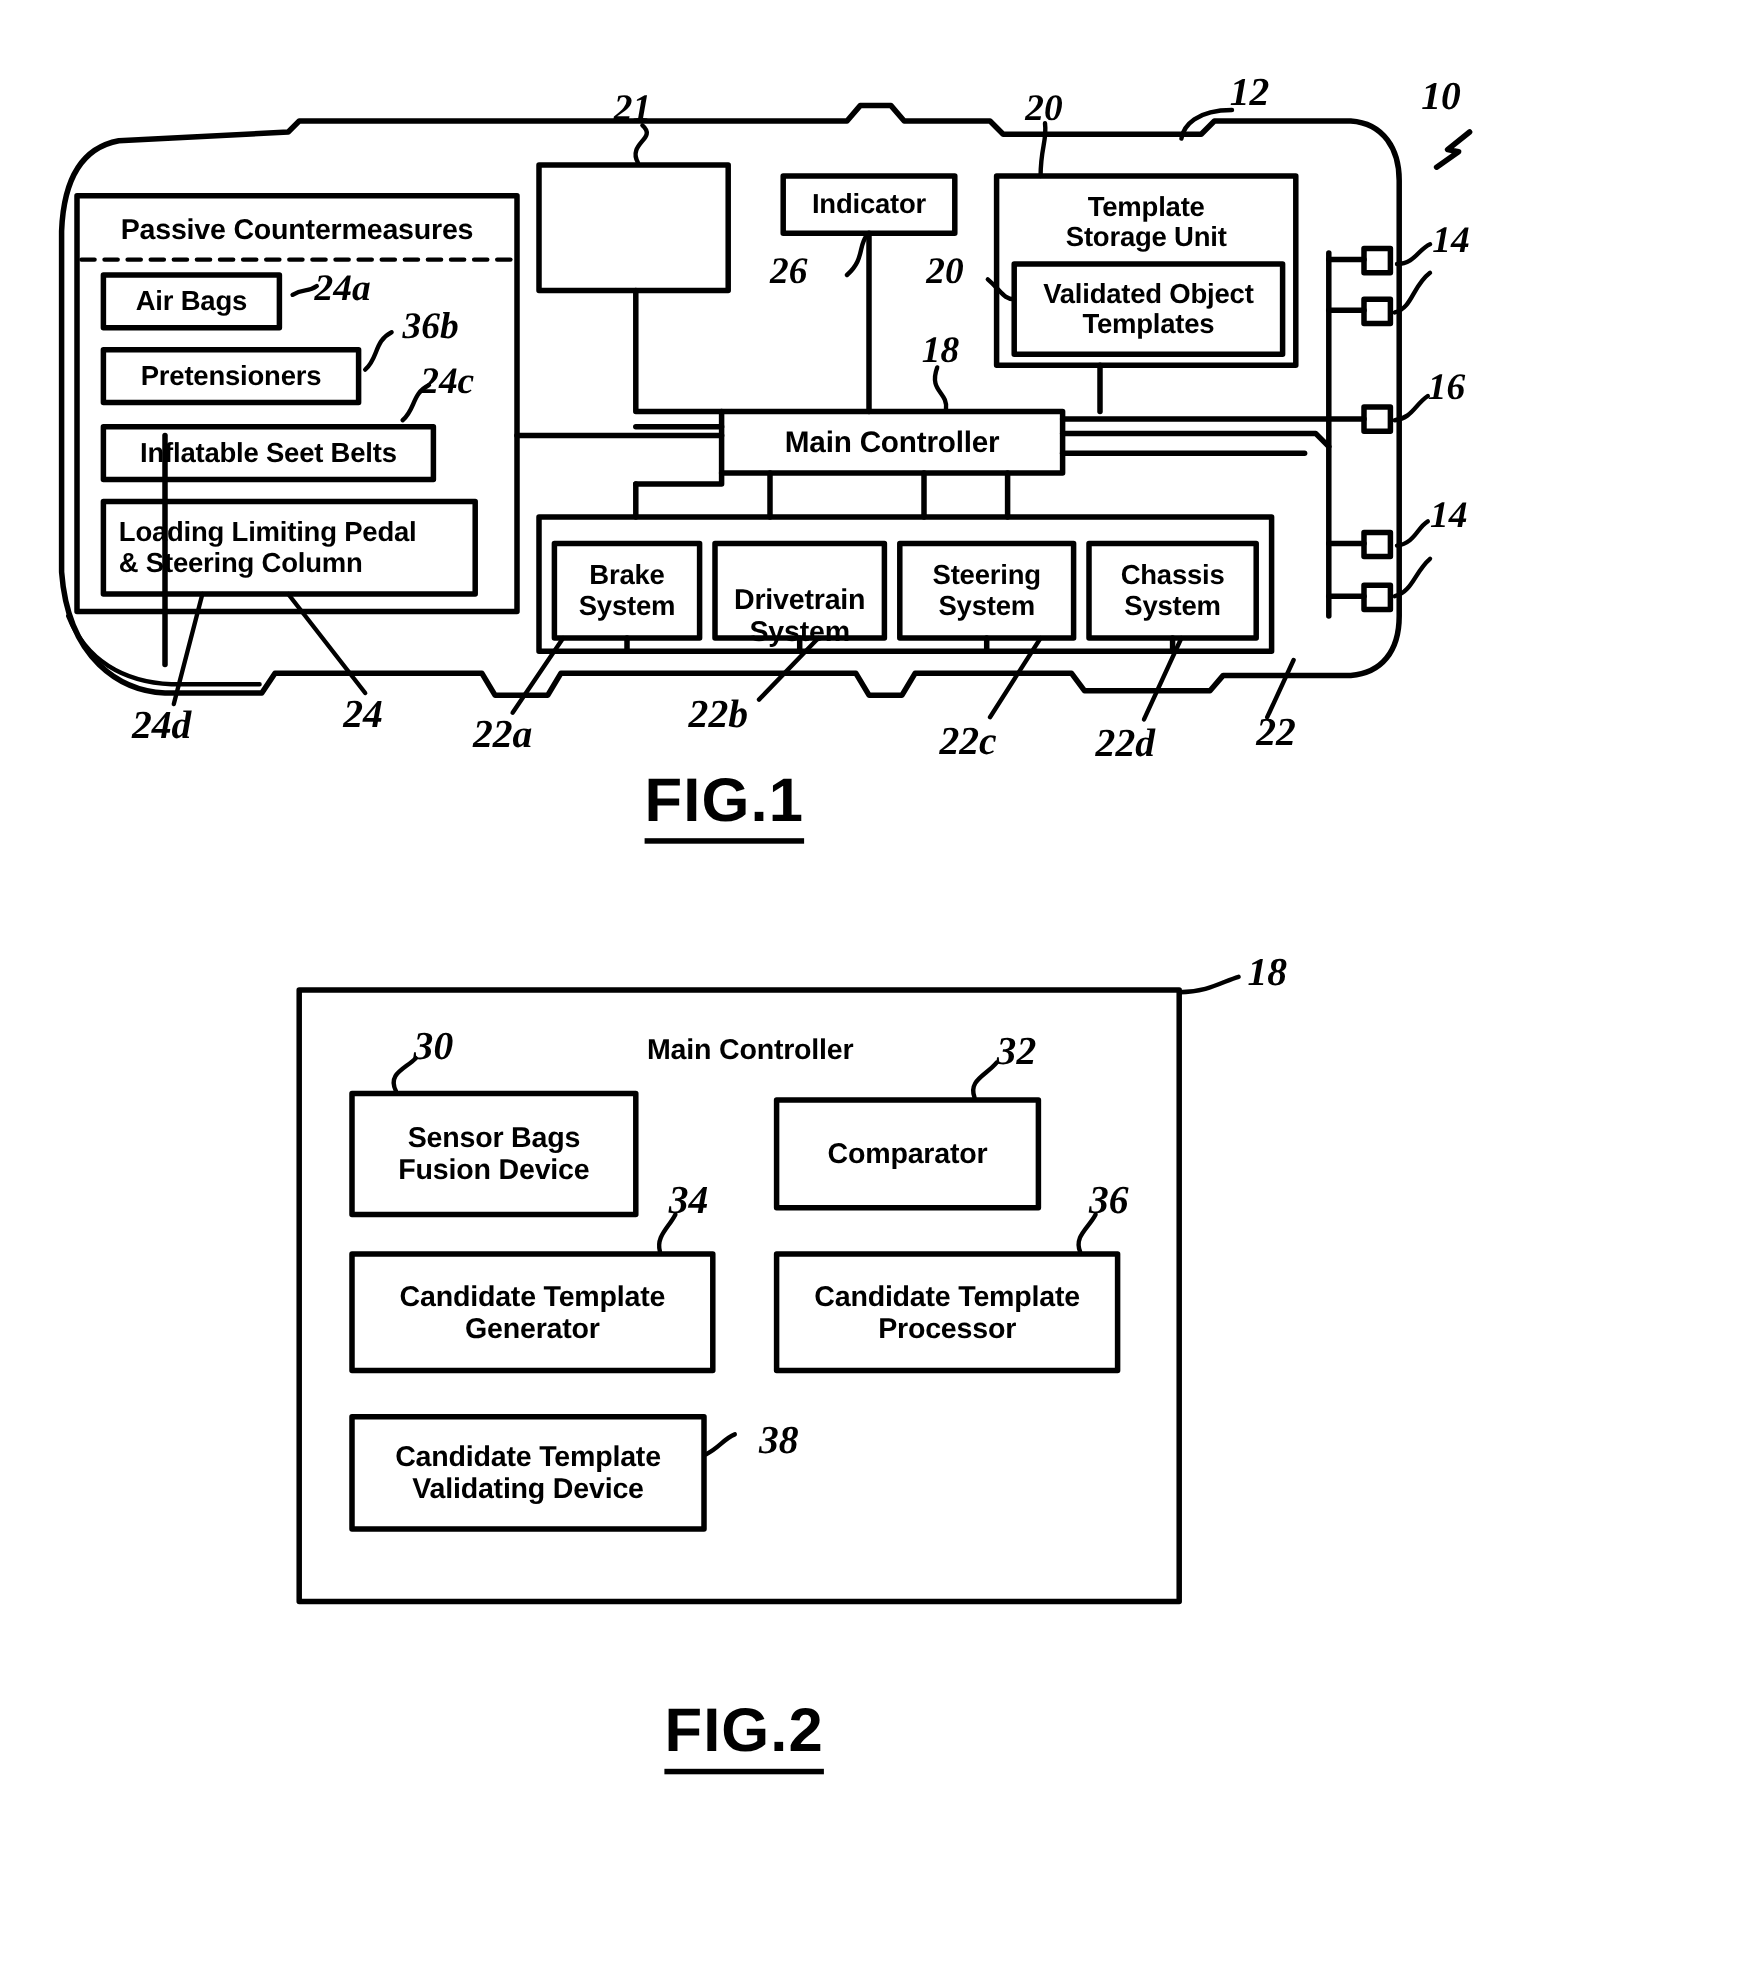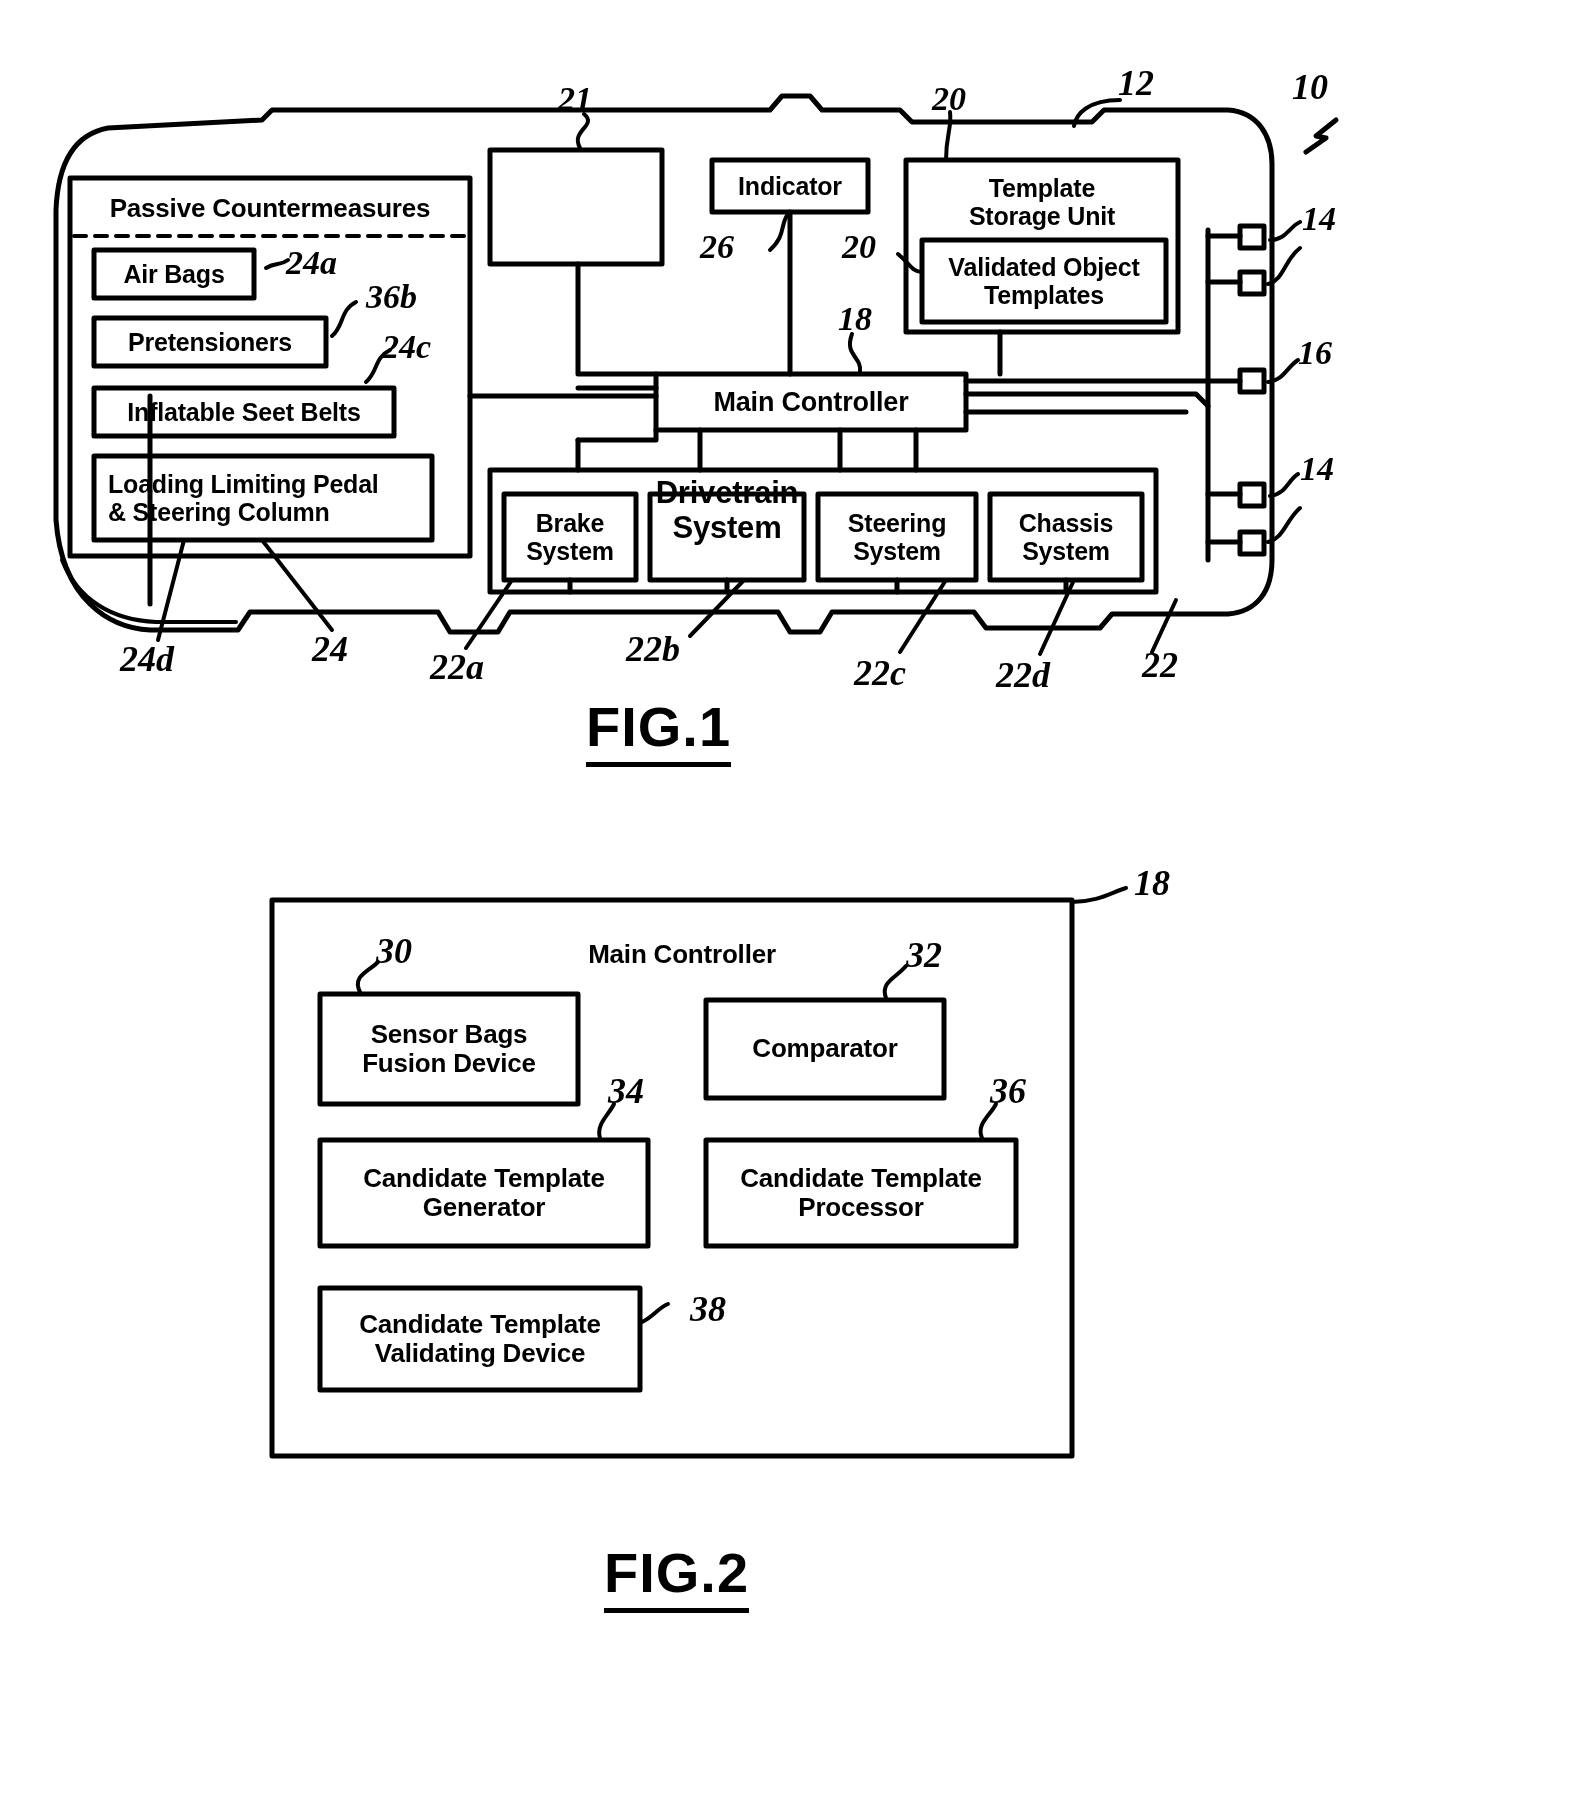--- a/index.html
+++ b/index.html
@@ -204,21 +204,21 @@
 Storage Unit</div>
 
   <div class="bx" style="left:922px; top:240px; width:244px; height:82px; font-size:25px;">Validated Object
 Templates</div>
 
   <div class="bx" style="left:656px; top:374px; width:310px; height:56px; font-size:27px;">Main Controller</div>
 
   <div class="bx" style="left:504px; top:494px; width:132px; height:86px; font-size:25px;">Brake
 System</div>
 
-  <div class="bx" style="left:650px; top:468px; width:154px; height:86px; font-size:31px;">Drivetrain
+  <div class="bx" style="left:650px; top:517px; width:154px; height:86px; font-size:26px;">Drivetrain
 System</div>
 
   <div class="bx" style="left:818px; top:494px; width:158px; height:86px; font-size:25px;">Steering
 System</div>
 
   <div class="bx" style="left:990px; top:494px; width:152px; height:86px; font-size:25px;">Chassis
 System</div>
 
   <div class="ref" style="left:1292px; top:66px; font-size:36px;">10</div>
   <div class="ref" style="left:1118px; top:62px; font-size:36px;">12</div>

